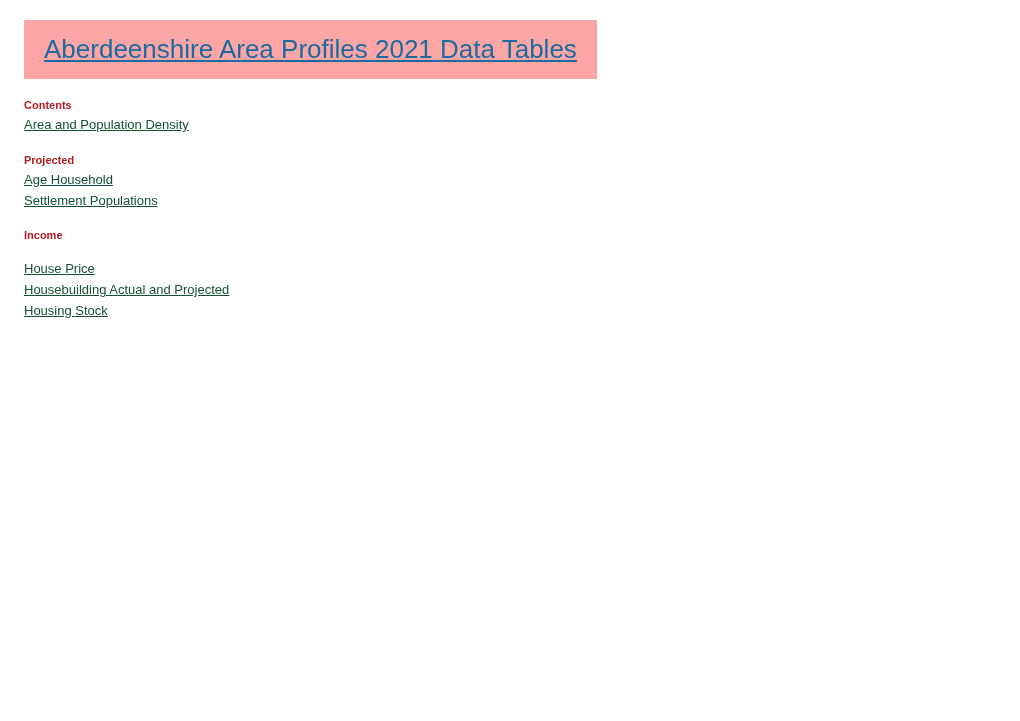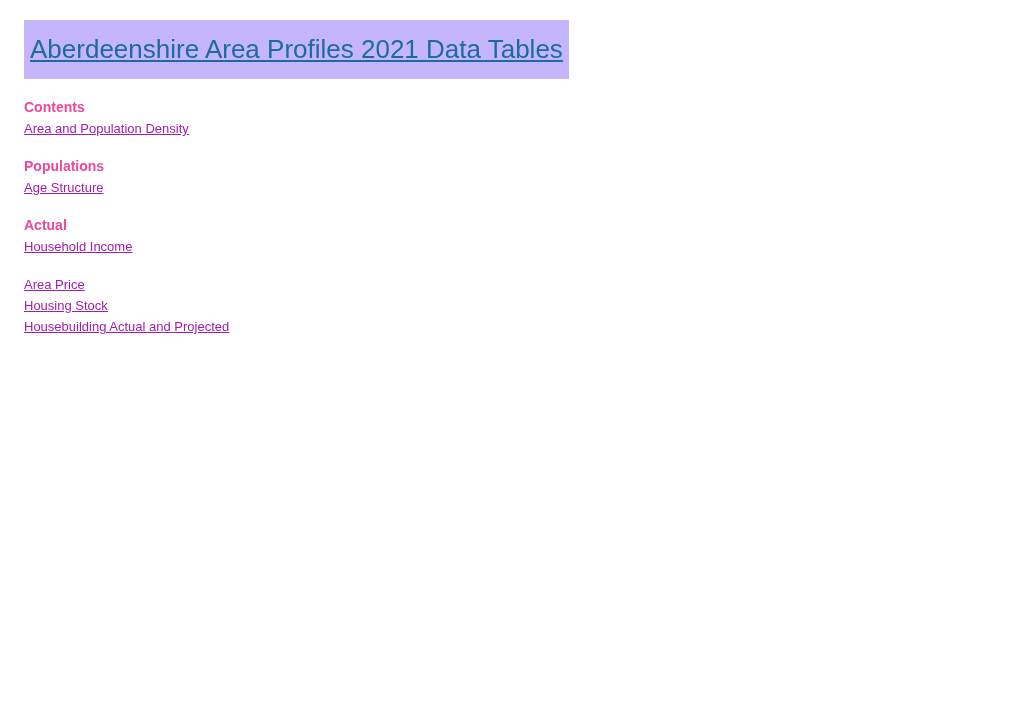--- a/index.html
+++ b/index.html
@@ -15,51 +15,51 @@
       color: #000000;
       width: 1020px;
       min-height: 721px;
     }
 
     .page-container {
       padding: 20px 24px;
     }
 
     .title-banner {
-      background-color: #c4b5fd;
-      padding: 14px 6px;
+      background-color: #fca5a5;
+      padding: 14px 20px;
       margin-bottom: 20px;
       display: inline-block;
     }
 
     .title-banner a {
       color: #1a6ba0;
       text-decoration: underline;
       font-size: 26px;
       font-weight: normal;
     }
 
     .contents-section {
       margin-bottom: 18px;
     }
 
     .section-heading {
       font-weight: bold;
-      font-size: 14px;
-      color: #ec4899;
+      font-size: 11px;
+      color: #b91c1c;
       margin-bottom: 4px;
     }
 
     .section-block {
       margin-bottom: 18px;
     }
 
     .nav-link {
       display: block;
-      color: #a21caf;
+      color: #14532d;
       text-decoration: underline;
       font-size: 13px;
       line-height: 1.6;
       cursor: pointer;
     }
   </style>
 </head>
 <body>
 
 <div class="page-container">
@@ -70,30 +70,30 @@
   </div>
 
   
   <div class="contents-section section-block">
     <div class="section-heading">Contents</div>
     <a class="nav-link" href="#area-pop-density">Area and Population Density</a>
   </div>
 
   
   <div class="section-block">
-    <div class="section-heading">Populations</div>
-    <a class="nav-link" href="#age-structure">Age Structure</a>
+    <div class="section-heading">Projected</div>
+    <a class="nav-link" href="#age-structure">Age Household</a>
+    <a class="nav-link" href="#settlement-populations">Settlement Populations</a>
   </div>
 
   
   <div class="section-block">
-    <div class="section-heading">Actual</div>
-    <a class="nav-link" href="#household-income">Household Income</a>
+    <div class="section-heading">Income</div>
   </div>
 
   
   <div class="section-block">
-    <a class="nav-link" href="#house-price">Area Price</a>
+    <a class="nav-link" href="#house-price">House Price</a>
+    <a class="nav-link" href="#housebuilding">Housebuilding Actual and Projected</a>
     <a class="nav-link" href="#housing-stock">Housing Stock</a>
-    <a class="nav-link" href="#housebuilding">Housebuilding Actual and Projected</a>
   </div>
 
 </div>
 
 </body></html>

